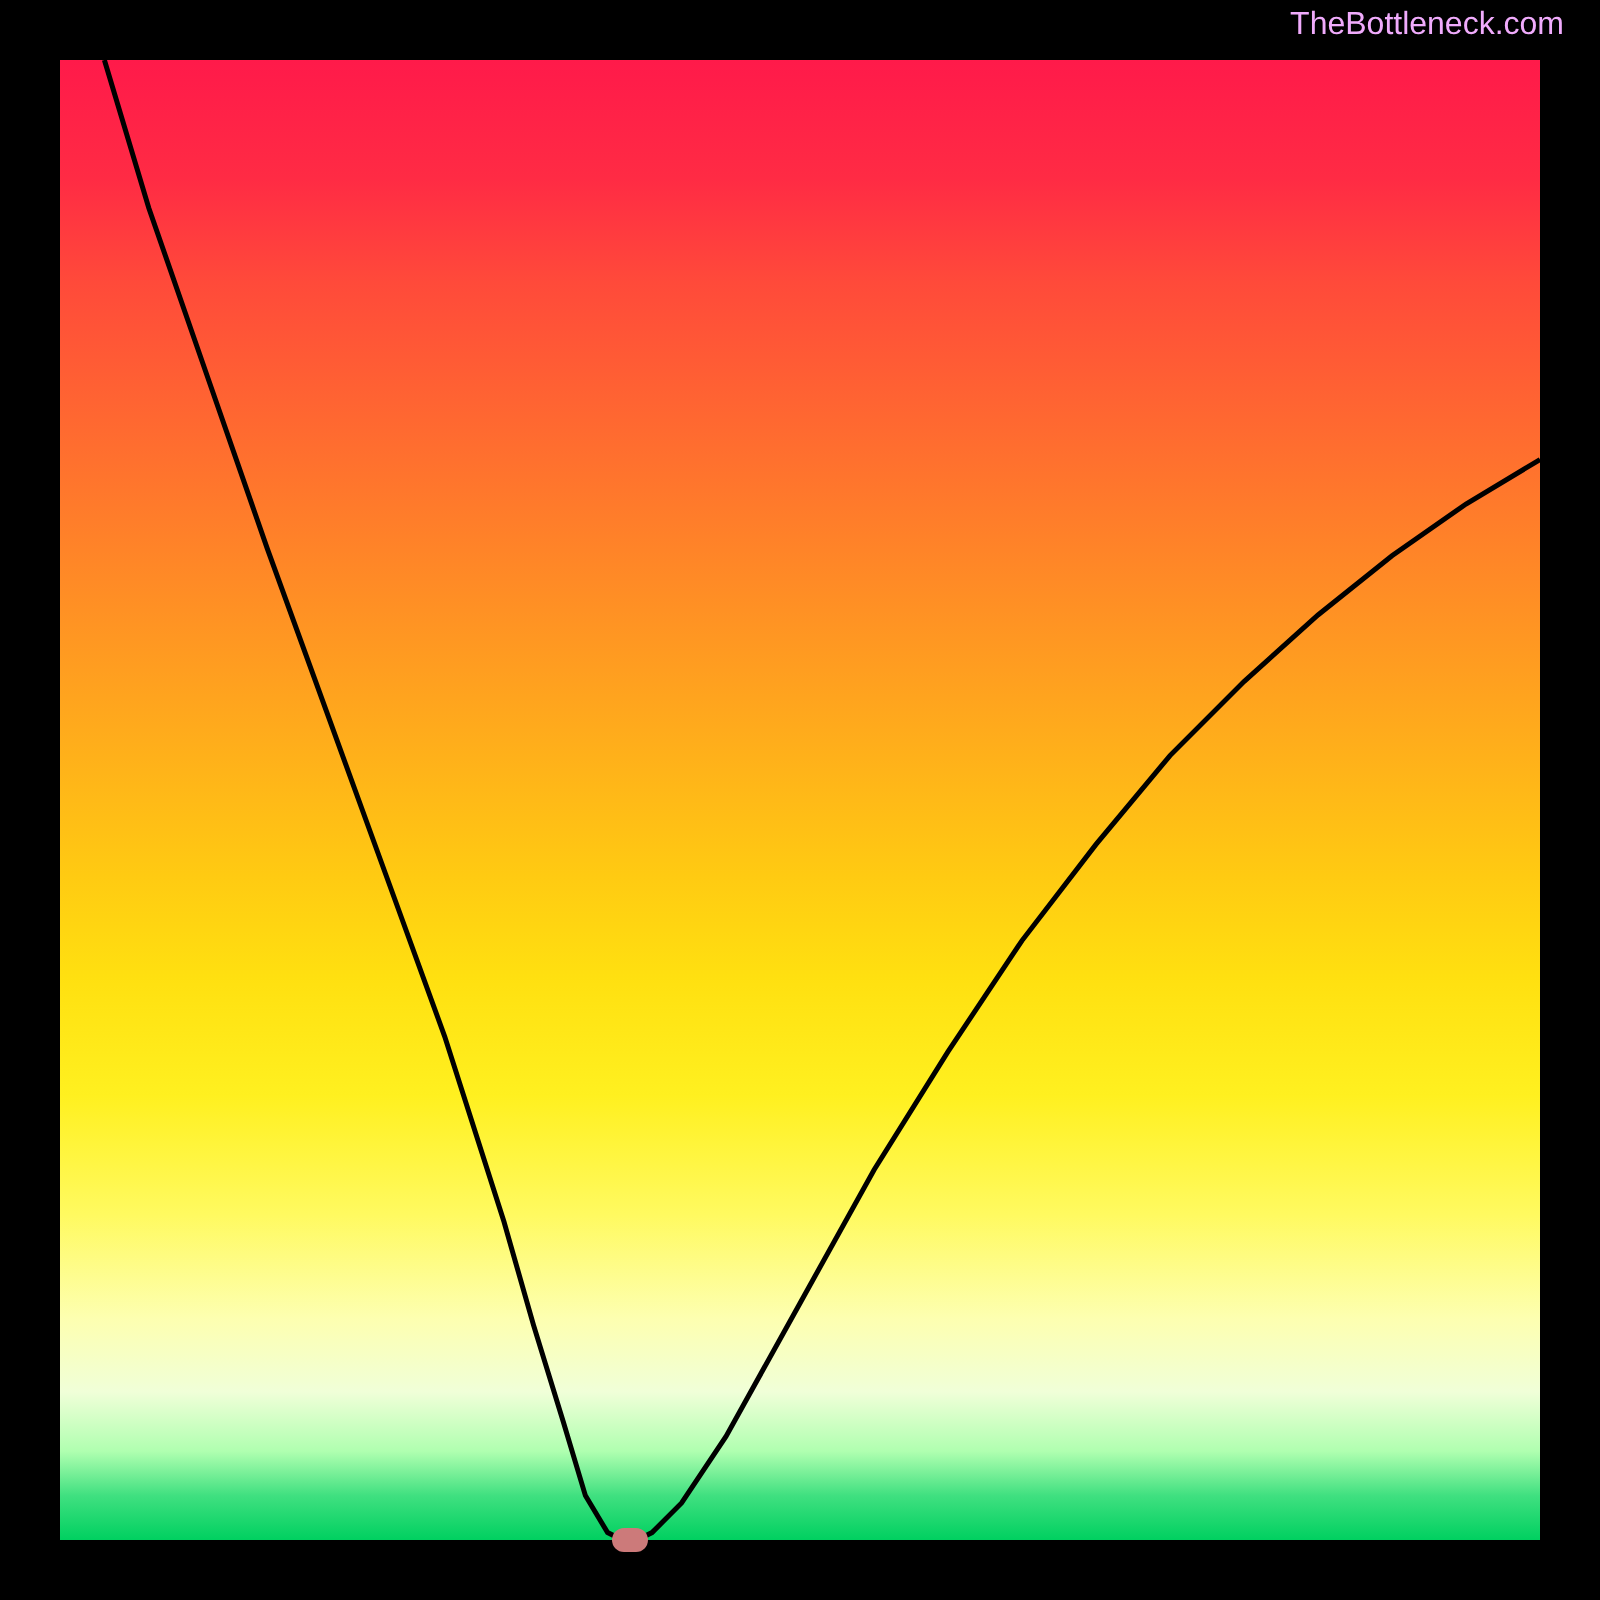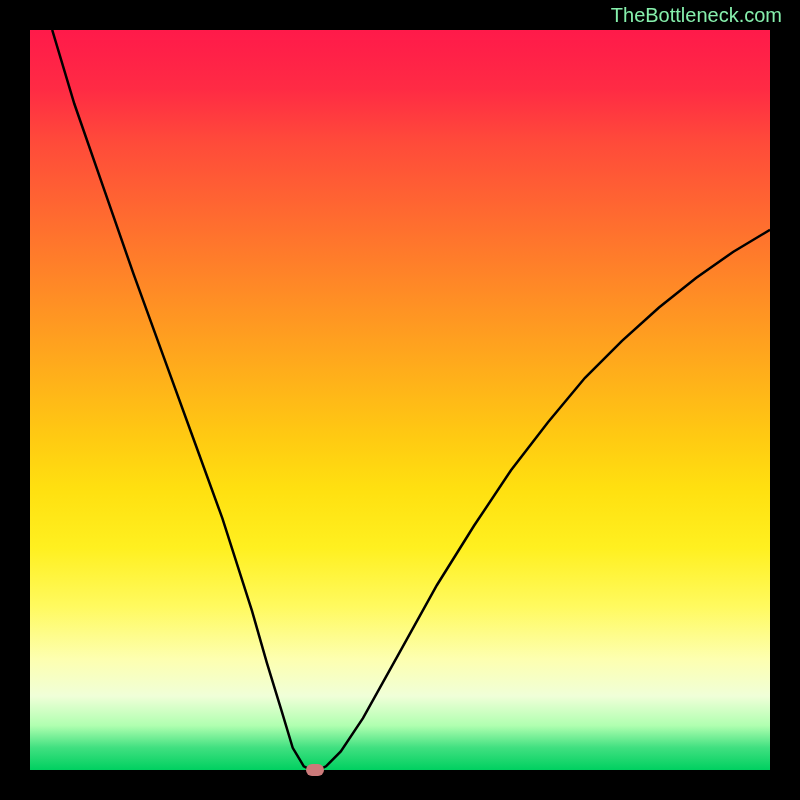--- a/index.html
+++ b/index.html
@@ -8,22 +8,22 @@
     width: 800px;
     height: 800px;
     background: #000;
     position: relative;
     font-family: Arial, sans-serif;
   }
   .watermark {
     position: absolute;
     top: 4px;
     right: 18px;
-    color: #86efac;
-    font-size: 20px;
+    color: #f0abfc;
+    font-size: 16px;
     font-weight: 500;
     z-index: 10;
   }
   .plot-area {
     position: absolute;
     top: 30px;
     left: 30px;
     width: 740px;
     height: 740px;
     background: linear-gradient(to bottom,

